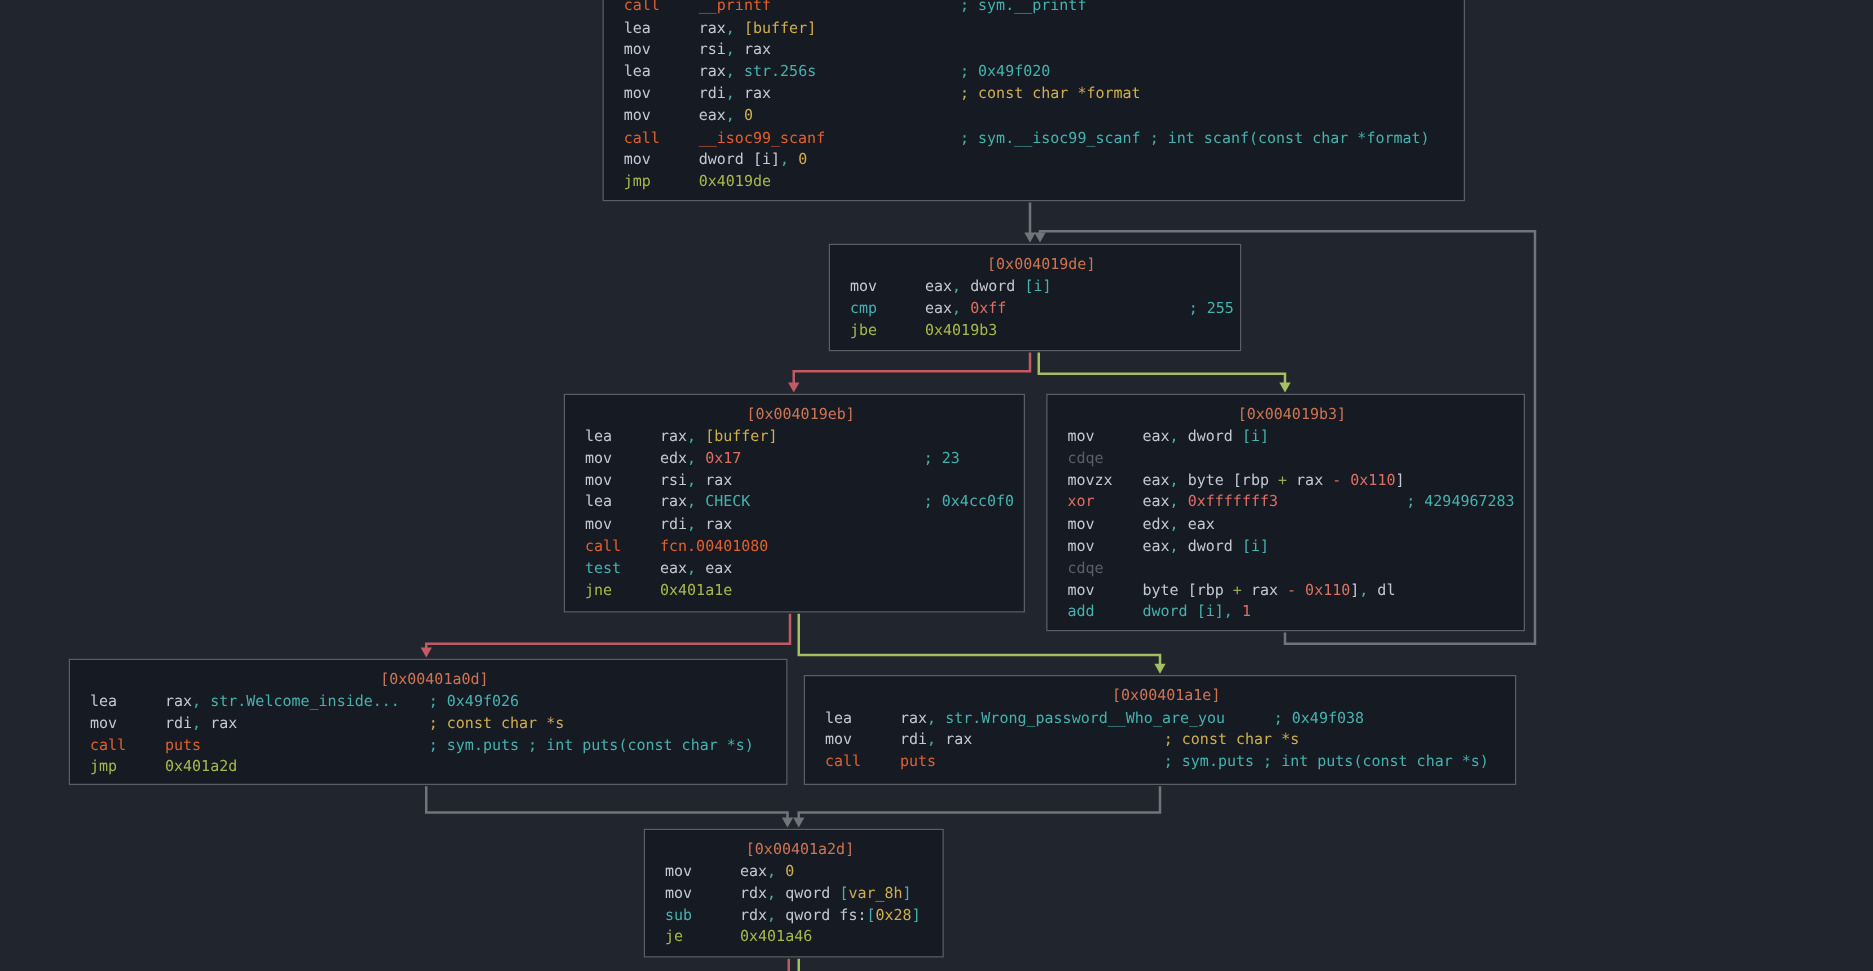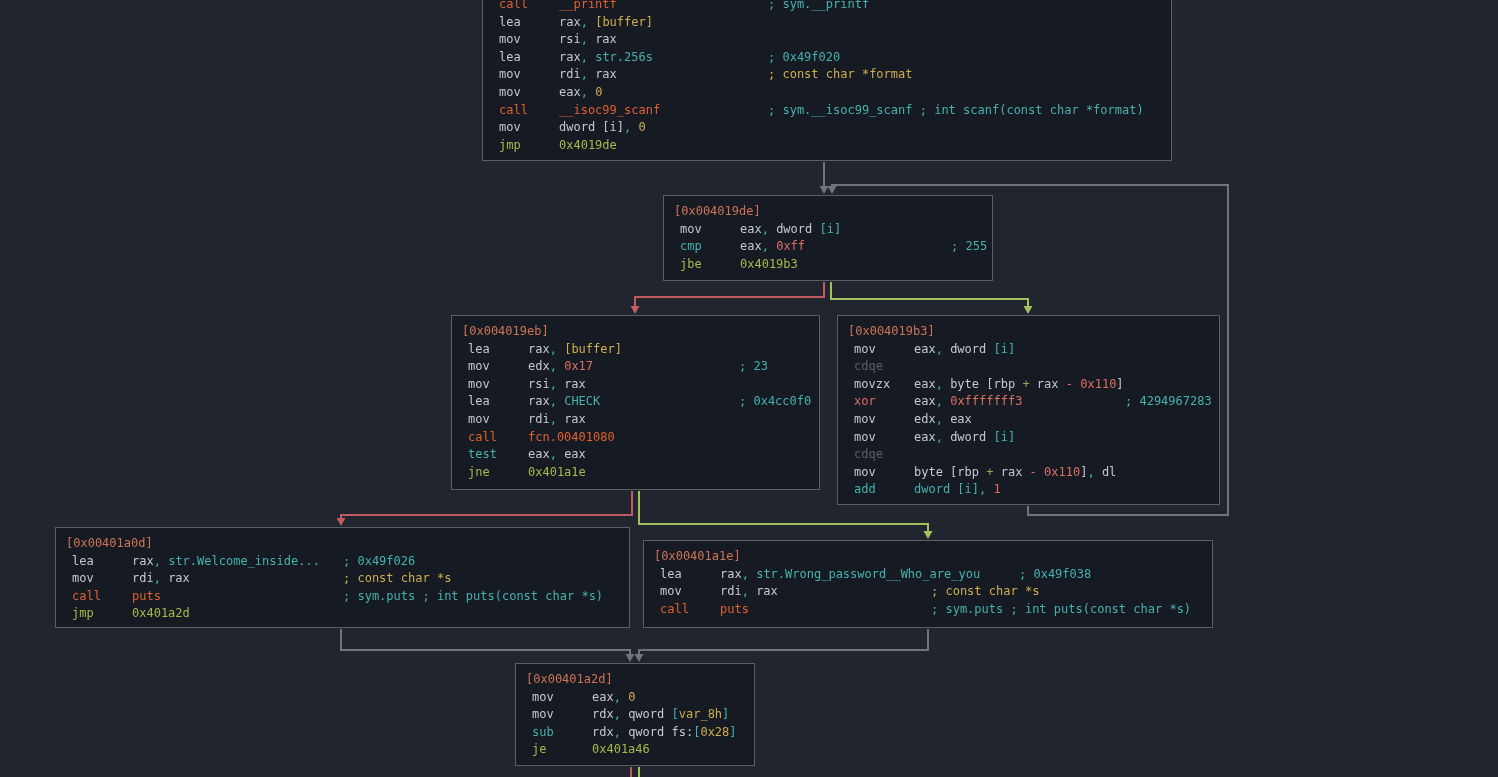--- a/index.html
+++ b/index.html
@@ -16,21 +16,21 @@
     position:absolute;
     background:#161a23;
     border:1px solid #5a5f66;
     box-sizing:border-box;
     padding:7px 0;
     z-index:2;
     white-space:pre;
   }
   .hdr-line{
     height:17.6px;line-height:17.6px;
-    padding-left:10px;white-space:pre;
+    padding-left:10px;white-space:pre;text-align:center;
   }
   .asm-line{
     position:relative;
     height:17.6px;line-height:17.6px;
     padding-left:16px;white-space:pre;
   }
   .mn{display:inline-block;width:60px;white-space:pre;}
   .ops{white-space:pre;}
   .cmt{position:absolute;top:0;white-space:pre;}
 </style>

